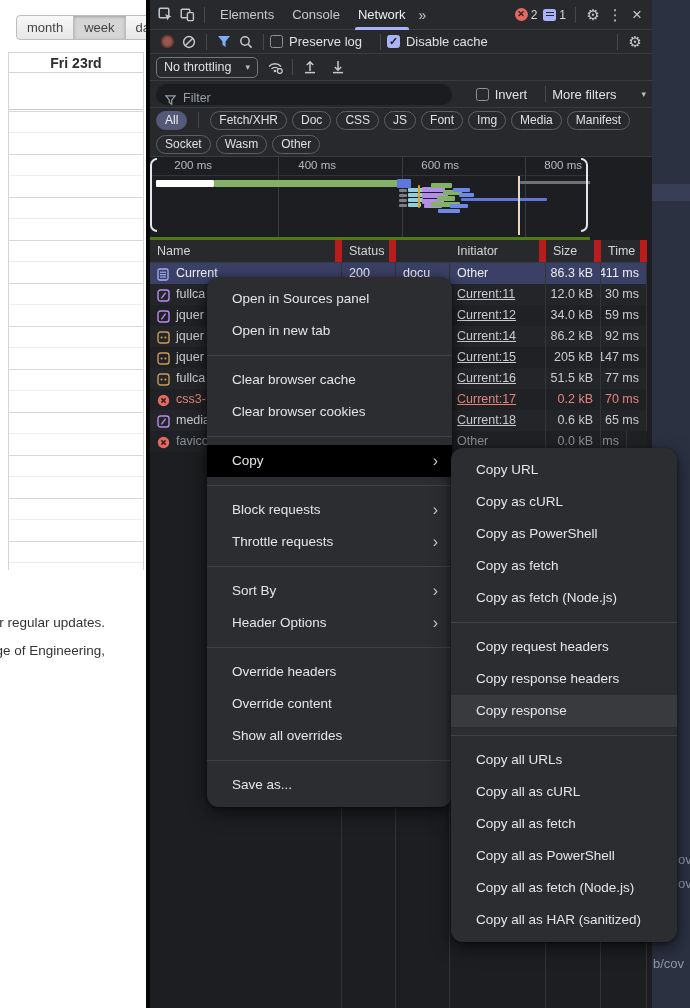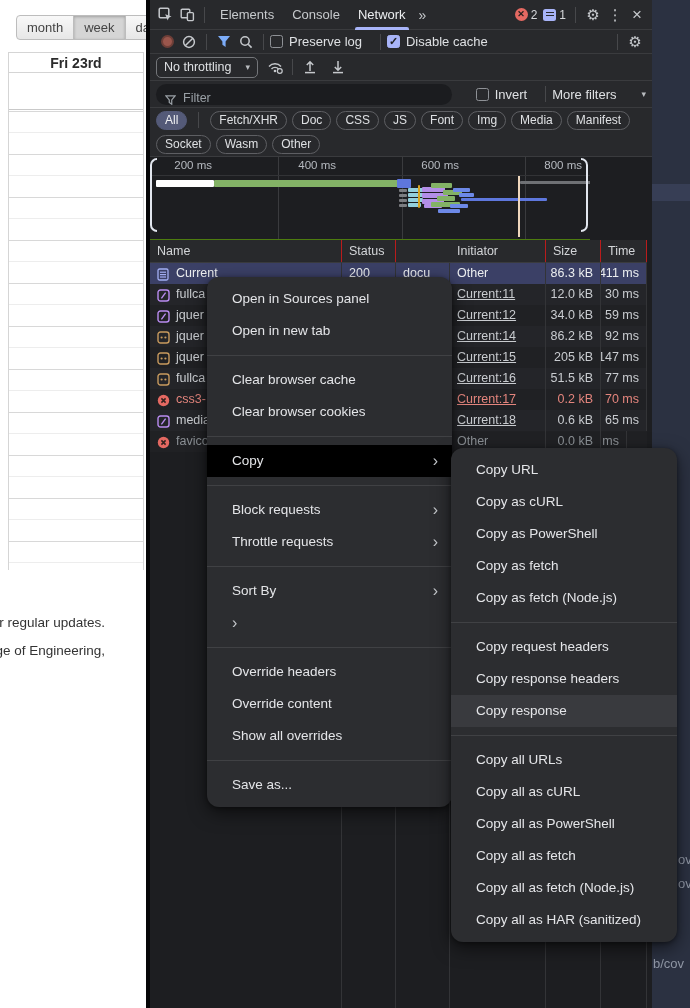--- a/index.html
+++ b/index.html
@@ -67,37 +67,37 @@
   .caret { font-size:9px; color:#b9bcc0; }
   .filterpill { height:21px; width:296px; background:#1b1c1f; border-radius:11px; display:flex;
     align-items:flex-end; padding:0 9px; gap:7px; color:#9aa0a6; font-size:12.5px; }
   .mfilters { display:flex; align-items:center; gap:25px; font-size:13px; color:#dee0e3; cursor:pointer; }
 
   .chip { height:19px; line-height:17px; padding:0 8px; border:1px solid #5e5f63; border-radius:10px;
     font-size:12px; color:#dee0e3; cursor:pointer; flex:none; }
   .chip.active { background:#545a78; border-color:#545a78; color:#f0f1f3; }
 
   
-  .overview { position:absolute; left:0; top:157px; width:440px; height:83px; border-bottom:1px solid #4d7c0f; overflow:hidden; }
+  .overview { position:absolute; left:0; top:157px; width:440px; height:83px; border-bottom:3px solid #4d7c0f; overflow:hidden; }
   .ov-grid { position:absolute; top:0; bottom:0; width:1px; background:#3a3b3e; }
   .ov-labelline { position:absolute; left:0; right:0; top:18px; height:1px; background:#323336; }
   .ov-tick { position:absolute; top:2px; font-size:11.5px; color:#b6bac0; }
   .ov-bar { position:absolute; border-radius:1px; }
   .ov-handle { position:absolute; top:1px; width:7px; height:74px; border:2px solid #e2e6ee; }
   .ov-handle.l { left:0; border-right:none; border-radius:8px 0 0 8px; }
   .ov-handle.r { right:2px; border-left:none; border-radius:0 8px 8px 0; }
   .ov-event { position:absolute; top:19px; bottom:2px; width:2px; }
 
   
   .nettable { position:absolute; left:0; top:240px; width:502px; height:768px; background:#1d1e21; }
   .colseps { position:absolute; inset:0; }
   .colsep { position:absolute; top:0; bottom:0; width:1px; background:#333437; }
   .thead { position:absolute; left:0; top:0; width:497px; height:23px; background:#28292c;
     border-bottom:1px solid #3a3b3e; display:flex; z-index:1; }
-  .th { font-size:12.5px; color:#d3d5d8; line-height:22px; padding-left:7px; border-right:1px solid #b91c1c; flex:none; }
+  .th { font-size:12.5px; color:#d3d5d8; line-height:22px; padding-left:7px; border-right:7px solid #b91c1c; flex:none; }
   .tbody { position:absolute; left:0; top:23px; width:497px; z-index:1; }
   .row { display:flex; height:21px; font-size:12.5px; color:#c9ccd0; background:#202124; cursor:pointer; }
   .row.even { background:#242529; }
   .row.selected { background:#3b4066; color:#eceef0; }
   .row.error { color:#e4857d; }
   .row.muted { color:#8b9095; }
   .cell { flex:none; line-height:21px; padding-left:7px; border-right:1px solid #333437;
     white-space:nowrap; overflow:hidden; display:flex; align-items:center; }
   .cell.num { justify-content:flex-end; padding-right:7px; padding-left:2px; }
   .cell .lnk { text-decoration:underline; }
@@ -510,20 +510,21 @@
         <div class="mi">
           <span class="mlabel">Throttle requests</span>
           <span class="chev">›</span>
         </div>
         <div class="msep"></div>
         <div class="mi">
           <span class="mlabel">Sort By</span>
           <span class="chev">›</span>
         </div>
         <div class="mi">
+          <span class="mlabel">Header Options</span>
           <span class="chev">›</span>
         </div>
         <div class="msep"></div>
         <div class="mi">
           <span class="mlabel">Override headers</span>
         </div>
         <div class="mi">
           <span class="mlabel">Override content</span>
         </div>
         <div class="mi">
@@ -562,24 +563,24 @@
           <span class="mlabel">Copy response</span>
         </div>
         <div class="msep"></div>
         <div class="mi">
           <span class="mlabel">Copy all URLs</span>
         </div>
         <div class="mi">
           <span class="mlabel">Copy all as cURL</span>
         </div>
         <div class="mi">
+          <span class="mlabel">Copy all as fetch</span>
+        </div>
+        <div class="mi">
           <span class="mlabel">Copy all as PowerShell</span>
-        </div>
-        <div class="mi">
-          <span class="mlabel">Copy all as fetch</span>
         </div>
         <div class="mi">
           <span class="mlabel">Copy all as fetch (Node.js)</span>
         </div>
         <div class="mi">
           <span class="mlabel">Copy all as HAR (sanitized)</span>
         </div>
       </div>
   </div>
 

